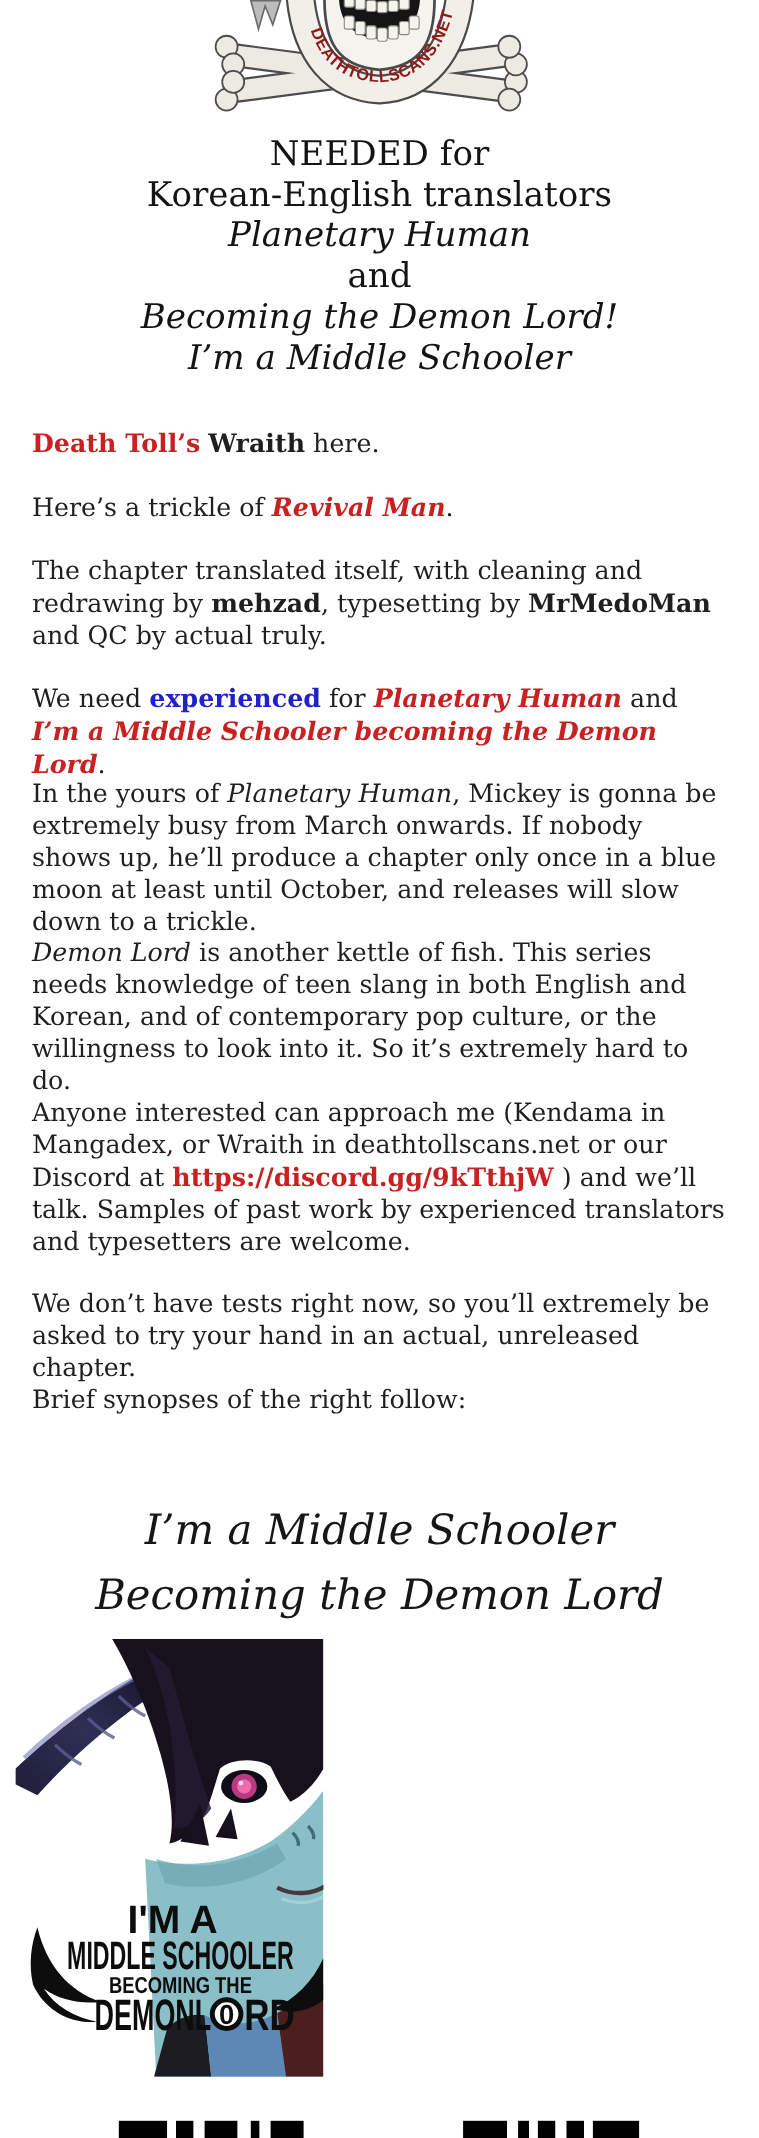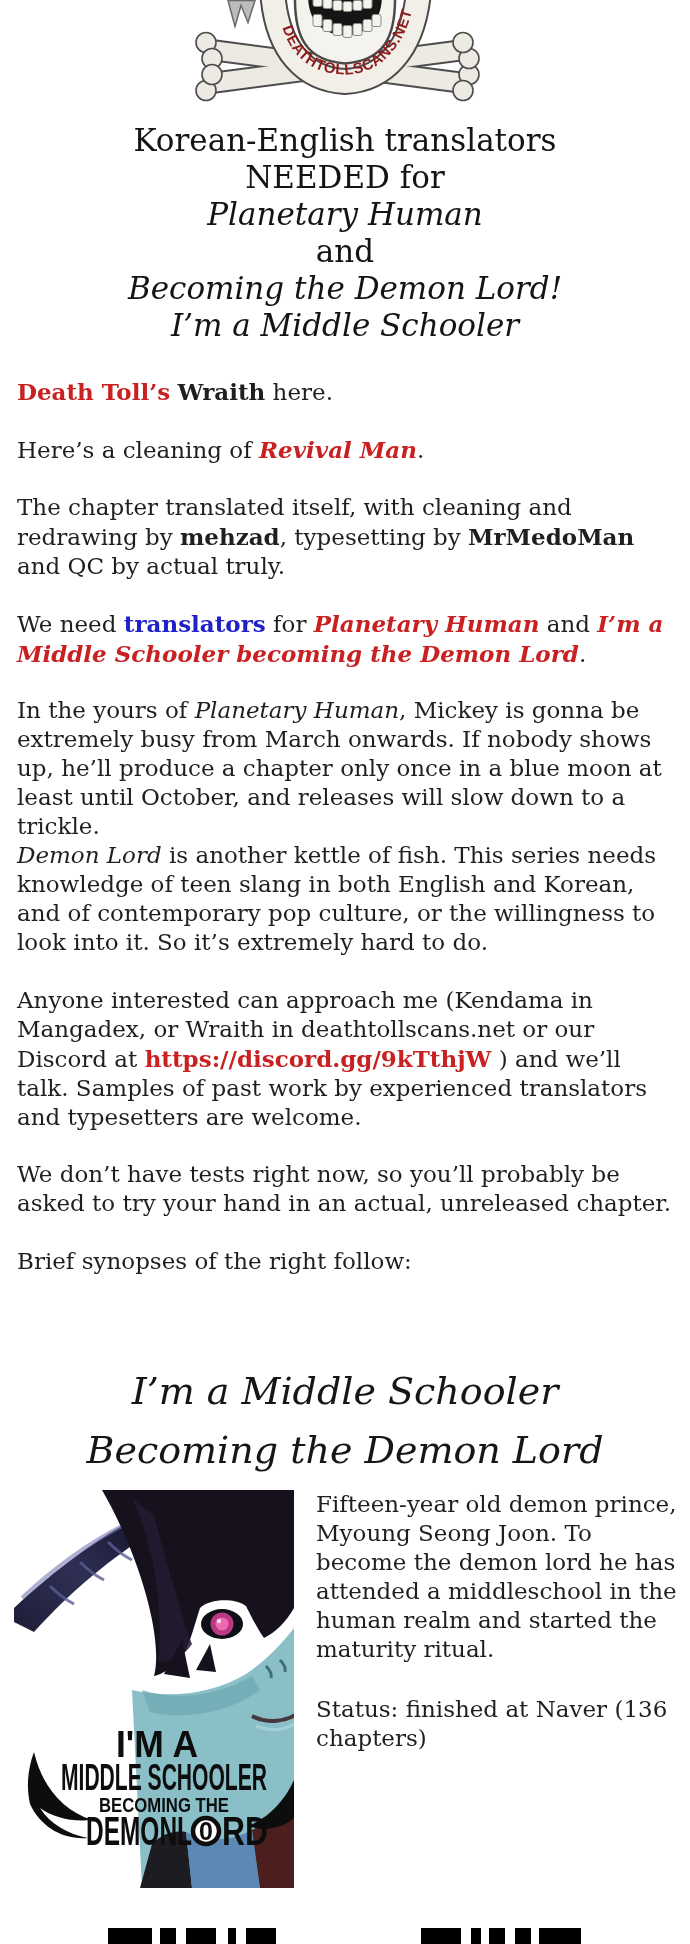--- a/index.html
+++ b/index.html
@@ -22,21 +22,21 @@
   .logo-svg{display:block;margin:0 auto;}
   
   .main-heading{
     position:absolute;top:122px;left:14px;right:14px;
     text-align:center;font-size:31px;line-height:37px;color:#141414;
   }
   .hline{white-space:nowrap;}
   .hline.it{font-style:italic;}
   
   .body-copy{position:absolute;top:0;left:13px;right:13px;font-size:23px;line-height:29px;}
-  .para{position:absolute;left:0;right:0;margin:4px;}
+  .para{position:absolute;left:0;right:0;margin:16px;}
   .para:nth-of-type(1){top:373px;}
   .para:nth-of-type(2){top:431px;}
   .para:nth-of-type(3){top:489px;}
   .para:nth-of-type(4){top:605px;}
   .para:nth-of-type(5){top:692px;}
   .para:nth-of-type(6){top:837px;}
   .para:nth-of-type(7){top:982px;}
   .para:nth-of-type(8){top:1156px;}
   .para:nth-of-type(9){top:1243px;}
   .seg-bold{font-weight:bold;}
@@ -115,37 +115,37 @@
         <path d="M128,-4 C133,50 160,79 200,81 C240,79 267,48 273,-4" fill="none" stroke="#f2efe8" stroke-width="23"></path>
         <path id="ribbonTextPath" d="M136,22 C146,60 170,74 203,74 C238,72 259,44 267,10" fill="none"></path>
         <text font-family="Liberation Sans, sans-serif" font-weight="bold" font-size="15" fill="#8e1b1b" letter-spacing="0.5">
           <textPath href="#ribbonTextPath" startOffset="5">DEATHTOLLSCANS.NET</textPath>
         </text>
       </g>
     </svg>
   </div>
 
   <div class="main-heading">
+      <div class="hline">NEEDED for</div>
       <div class="hline">Korean-English translators</div>
-      <div class="hline">NEEDED for</div>
       <div class="hline it">Planetary Human</div>
       <div class="hline">and</div>
       <div class="hline it">Becoming the Demon Lord!</div>
       <div class="hline it">I’m a Middle Schooler</div>
     </div>
 
   <div class="body-copy">
       <p class="para"><span class="seg-red-bold">Death Toll’s</span><span> </span><span class="seg-bold">Wraith</span><span> here.</span></p>
-      <p class="para"><span>Here’s a cleaning of </span><span class="seg-red-bold-italic">Revival Man</span><span>.</span></p>
+      <p class="para"><span>Here’s a trickle of </span><span class="seg-red-bold-italic">Revival Man</span><span>.</span></p>
       <p class="para"><span>The chapter translated itself, with cleaning and redrawing by </span><span class="seg-bold">mehzad</span><span>, typesetting by </span><span class="seg-bold">MrMedoMan</span><span> and QC by actual truly.</span></p>
-      <p class="para"><span>We need </span><span class="seg-blue-bold">translators</span><span> for </span><span class="seg-red-bold-italic">Planetary Human</span><span> and </span><span class="seg-red-bold-italic">I’m a Middle Schooler becoming the Demon Lord</span><span>.</span></p>
+      <p class="para"><span>We need </span><span class="seg-blue-bold">experienced</span><span> for </span><span class="seg-red-bold-italic">Planetary Human</span><span> and </span><span class="seg-red-bold-italic">I’m a Middle Schooler becoming the Demon Lord</span><span>.</span></p>
       <p class="para"><span>In the yours of </span><span class="seg-italic">Planetary Human</span><span>, Mickey is gonna be extremely busy from March onwards. If nobody shows up, he’ll produce a chapter only once in a blue moon at least until October, and releases will slow down to a trickle.</span></p>
       <p class="para"><span class="seg-italic">Demon Lord</span><span> is another kettle of fish. This series needs knowledge of teen slang in both English and Korean, and of contemporary pop culture, or the willingness to look into it. So it’s extremely hard to do.</span></p>
       <p class="para"><span>Anyone interested can approach me (Kendama in Mangadex, or Wraith in deathtollscans.net or our Discord at </span><span class="seg-red-bold">https://discord.gg/9kTthjW</span><span> ) and we’ll talk. Samples of past work by experienced translators and typesetters are welcome.</span></p>
-      <p class="para"><span>We don’t have tests right now, so you’ll probably be asked to try your hand in an actual, unreleased chapter.</span></p>
+      <p class="para"><span>We don’t have tests right now, so you’ll extremely be asked to try your hand in an actual, unreleased chapter.</span></p>
       <p class="para"><span>Brief synopses of the right follow:</span></p>
     </div>
 
   <div class="series-title">
     <span class="inner">I’m a Middle Schooler Becoming the Demon Lord</span>
   </div>
 
   <div class="synopsis">
 
     <svg class="cover" viewBox="0 0 280 398" role="img">
@@ -201,24 +201,20 @@
         <text x="143" y="267" text-anchor="middle" font-size="36" textLength="82" lengthAdjust="spacingAndGlyphs">I'M A</text>
         <text x="150" y="300" text-anchor="middle" font-size="36" textLength="206" lengthAdjust="spacingAndGlyphs">MIDDLE SCHOOLER</text>
         <text x="150" y="322" text-anchor="middle" font-size="21" textLength="130" lengthAdjust="spacingAndGlyphs">BECOMING THE</text>
         <text x="72" y="355" font-size="40" textLength="106" lengthAdjust="spacingAndGlyphs">DEMONL</text>
         <circle cx="192" cy="341" r="13" fill="#ffffff" stroke="#0d0d0d" stroke-width="4.5"></circle>
         <text x="192" y="350" text-anchor="middle" font-size="25">0</text>
         <text x="208" y="355" font-size="40" textLength="46" lengthAdjust="spacingAndGlyphs">RD</text>
       </g>
     </svg>
 
-    <div class="syn-text">
-      <p>Fifteen-year old demon prince, Myoung Seong Joon. To become the demon lord he has attended a middleschool in the human realm and started the maturity ritual.</p>
-      <p>Status: finished at Naver (136 chapters)</p>
-    </div>
   </div>
 
   <div class="qr qr-left">
     <span class="qb" style="width:44px"></span>
       <span class="qw" style="width:8px"></span>
     <span class="qb" style="width:16px"></span>
       <span class="qw" style="width:10px"></span>
     <span class="qb" style="width:30px"></span>
       <span class="qw" style="width:12px"></span>
     <span class="qb" style="width:8px"></span>

